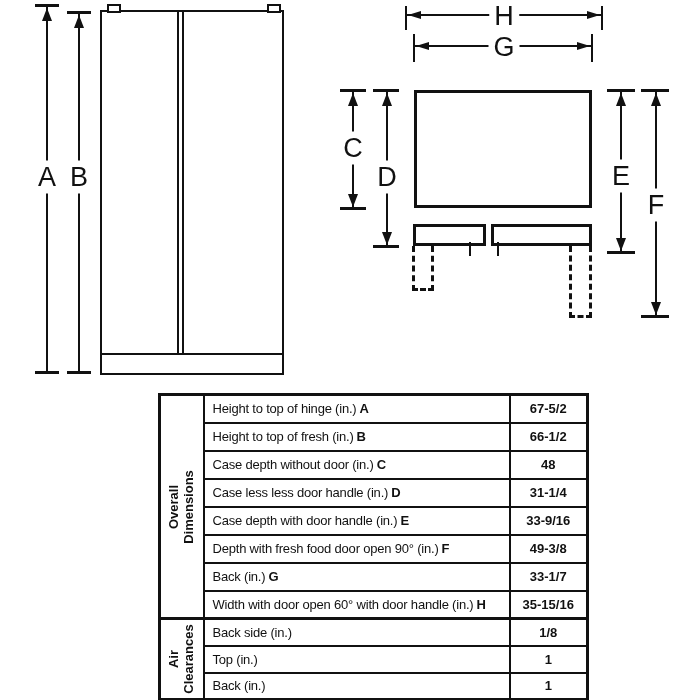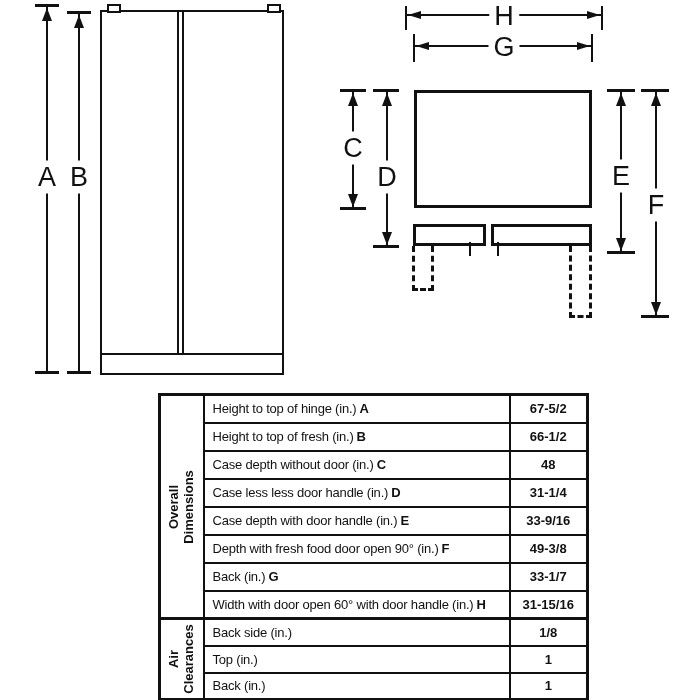--- a/index.html
+++ b/index.html
@@ -150,21 +150,21 @@
     <tr class="dim-row">
       <td class="lbl"><span>Depth with fresh food door open 90° (in.)</span><span class="letter">F</span></td>
       <td class="val">49-3/8</td>
     </tr>
     <tr class="dim-row">
       <td class="lbl"><span>Back (in.)</span><span class="letter">G</span></td>
       <td class="val">33-1/7</td>
     </tr>
     <tr class="dim-row">
       <td class="lbl"><span>Width with door open 60° with door handle (in.)</span><span class="letter">H</span></td>
-      <td class="val">31-15/16</td>
+      <td class="val">35-15/16</td>
     </tr>
     <tr class="air-row section-divider">
       <td class="cat" rowspan="3">
         <div class="cat-inner">
           <div>Air</div>
           <div>Clearances</div>
         </div>
       </td>
       <td class="lbl"><span>Back side (in.)</span></td>
       <td class="val">1/8</td>

